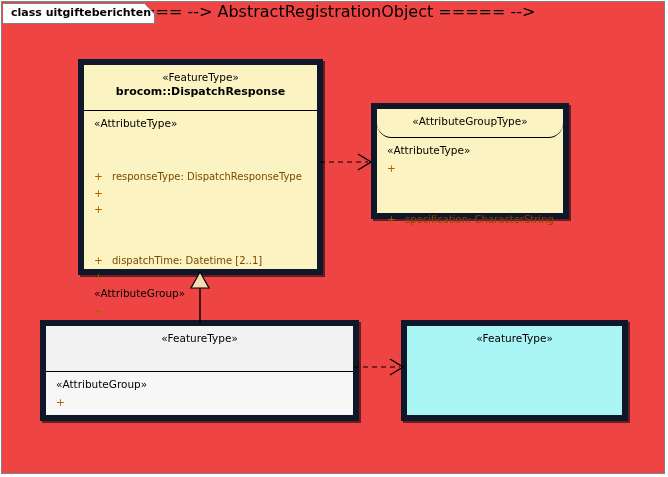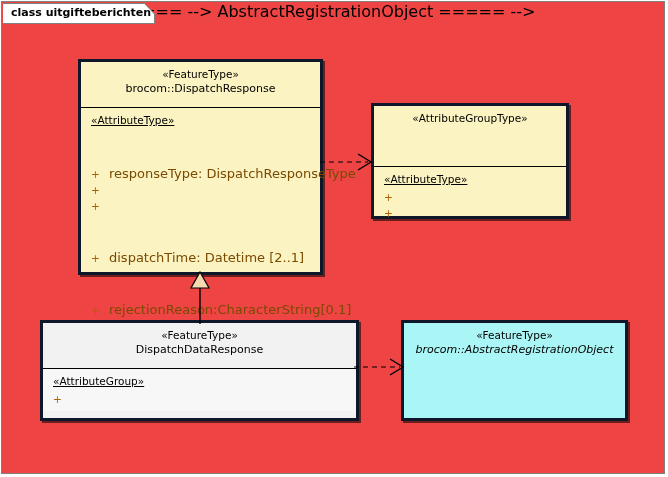--- a/index.html
+++ b/index.html
@@ -51,75 +51,74 @@
     font-weight: bold;
     color: #000000;
     white-space: nowrap;
     letter-spacing: 0px;
   }
 
   
   .uml-class {
     position: absolute;
     box-sizing: border-box;
-    border: 3px solid #0f172a;
+    border: 6px solid #0f172a;
     box-shadow: 2px 2px 0 0 rgba(0,0,0,0.55);
   }
   .uml-header {
     box-sizing: border-box;
     padding: 5px 4px 5px 4px;
     text-align: center;
     border-bottom: 1px solid #000000;
   }
   .uml-header.no-divider {
     border-bottom: none;
   }
   .stereotype {
     font-size: 10.5px;
     color: #000000;
     line-height: 14px;
     white-space: nowrap;
   }
   .class-name {
     font-size: 11px;
-    font-weight: normal;
+    font-weight: bold;
     color: #000000;
     line-height: 15px;
     white-space: nowrap;
   }
   .class-name.abstract {
     font-style: italic;
   }
   .uml-body {
     box-sizing: border-box;
     padding: 4px 0 4px 0;
   }
   .group-label {
     font-size: 10.5px;
     color: #000000;
     padding: 1px 0 2px 10px;
     line-height: 15px;
     white-space: nowrap;
-    text-decoration: underline;
   }
   .attr-row {
     display: flex;
     align-items: baseline;
     line-height: 16px;
     white-space: nowrap;
     padding-left: 10px;
   }
   .attr-vis {
     width: 18px;
     flex: 0 0 18px;
     font-size: 10.5px;
     color: #b06000;
   }
   .attr-text {
-    font-size: 13px;
+    font-size: 10px;
     color: #7a4a00;
     margin-top: 36px;
   }
   .attr-text.grey-box {
     color: #7a7a55;
   }
 
   
   #class-dispatch-response {
     left: 76px;
@@ -130,21 +129,21 @@
   }
   #class-dispatch-response .uml-header { height: 46px; }
 
   #class-criterion-error {
     left: 369px;
     top: 101px;
     width: 198px;
     height: 116px;
     background: #fbf3c2;
   }
-  #class-criterion-error .uml-header { height: 61px; }
+  #class-criterion-error .uml-header { height: 29px; border-radius: 18px; }
 
   #class-dispatch-data-response {
     left: 38px;
     top: 318px;
     width: 319px;
     height: 101px;
     background: #f2f2f2;
   }
   #class-dispatch-data-response .uml-header { height: 46px; }
   #class-dispatch-data-response .uml-body { background: #f7f7f7; }
@@ -200,64 +199,62 @@
       </div>
       <div class="attr-row">
         <span class="attr-vis">+</span>
       </div>
       <div class="attr-row">
         <span class="attr-vis">+</span>
         <span class="attr-text">dispatchTime: Datetime [2..1]</span>
       </div>
       <div class="attr-row">
         <span class="attr-vis">+</span>
-        <span class="attr-text">rejectionReason:CharacterString[0.1]</span>
       </div>
       <div class="group-label">«AttributeGroup»</div>
       <div class="attr-row">
         <span class="attr-vis">+</span>
       </div>
     </div>
   </div>
 
   
   <div class="uml-class" id="class-criterion-error">
     <div class="uml-header">
       <div class="stereotype">«AttributeGroupType»</div>
     </div>
     <div class="uml-body">
       <div class="group-label">«AttributeType»</div>
       <div class="attr-row">
         <span class="attr-vis">+</span>
       </div>
       <div class="attr-row">
         <span class="attr-vis">+</span>
+        <span class="attr-text">specification: CharacterString</span>
       </div>
     </div>
   </div>
 
   
   <div class="uml-class" id="class-dispatch-data-response">
     <div class="uml-header">
       <div class="stereotype">«FeatureType»</div>
-      <div class="class-name">DispatchDataResponse</div>
     </div>
     <div class="uml-body">
       <div class="group-label">«AttributeGroup»</div>
       <div class="attr-row">
         <span class="attr-vis">+</span>
       </div>
     </div>
   </div>
 
   
   <div class="uml-class" id="class-abstract-registration-object">
     <div class="uml-header no-divider">
       <div class="stereotype">«FeatureType»</div>
-      <div class="class-name abstract">brocom::AbstractRegistrationObject</div>
     </div>
   </div>
 
    CriterionError ===== --&gt;
   <svg class="connector" id="conn-dependency-criterion" viewBox="0 0 56 30">
     <line x1="0" y1="15" x2="48" y2="15" stroke="#000000" stroke-width="1.2" stroke-dasharray="5,4"></line>
     <polyline points="38,7 51,15 38,23" fill="none" stroke="#000000" stroke-width="1.4"></polyline>
   </svg>
 
   

